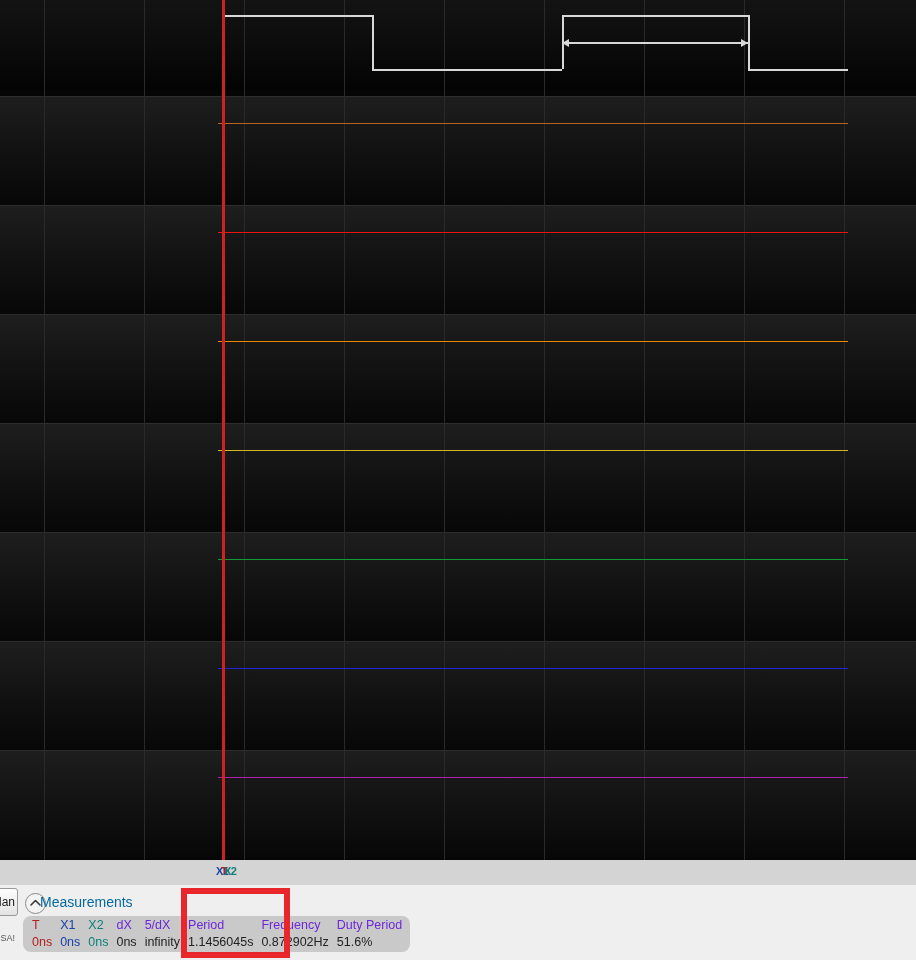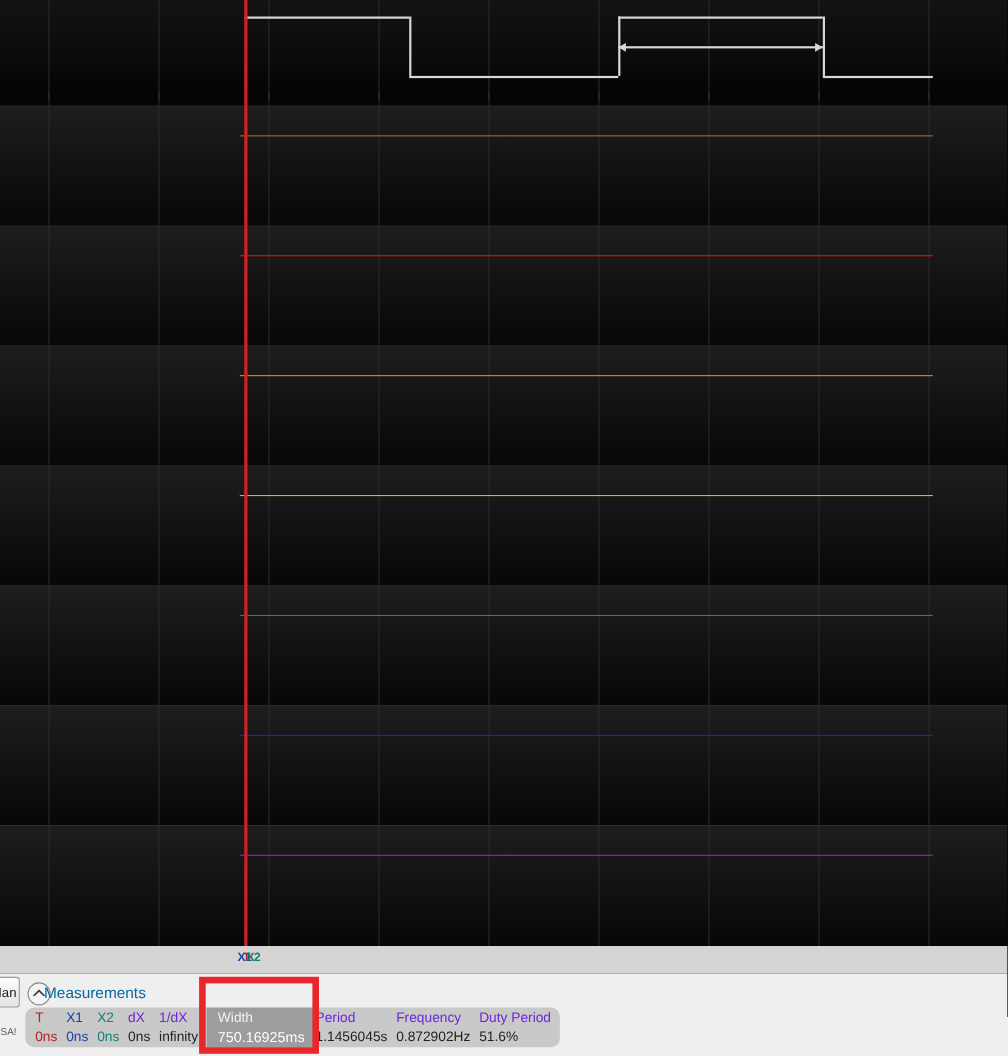--- a/index.html
+++ b/index.html
@@ -233,26 +233,22 @@
       </div>
       <div class="mcell c-x2">
         <span class="mlab">X2</span>
         <span class="mval">0ns</span>
       </div>
       <div class="mcell ">
         <span class="mlab">dX</span>
         <span class="mval">0ns</span>
       </div>
       <div class="mcell ">
-        <span class="mlab">1/dX</span>
+        <span class="mlab">5/dX</span>
         <span class="mval">infinity</span>
-      </div>
-      <div class="mcell sel">
-        <span class="mlab">Width</span>
-        <span class="mval">750.16925ms</span>
       </div>
       <div class="mcell ">
         <span class="mlab">Period</span>
         <span class="mval">1.1456045s</span>
       </div>
       <div class="mcell ">
         <span class="mlab">Frequency</span>
         <span class="mval">0.872902Hz</span>
       </div>
       <div class="mcell ">

